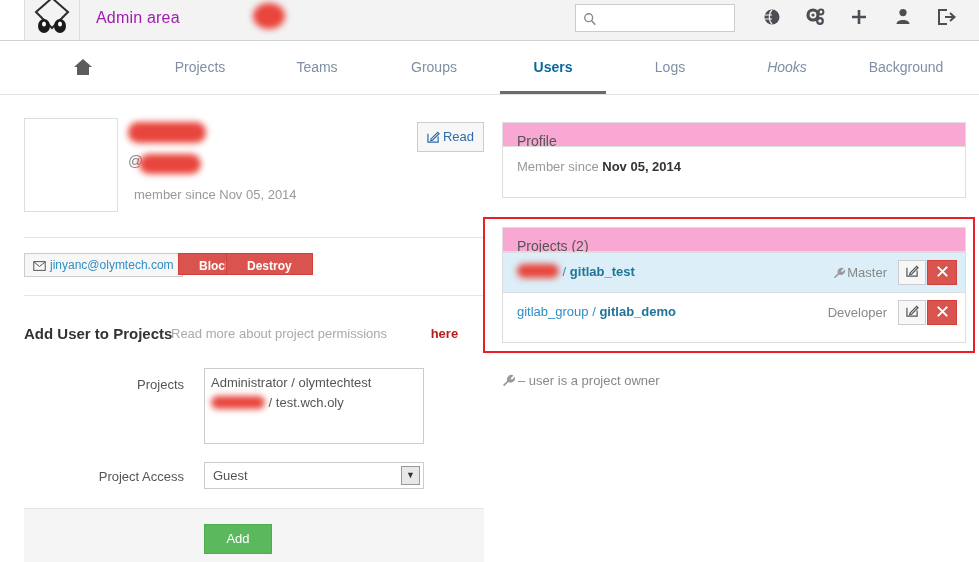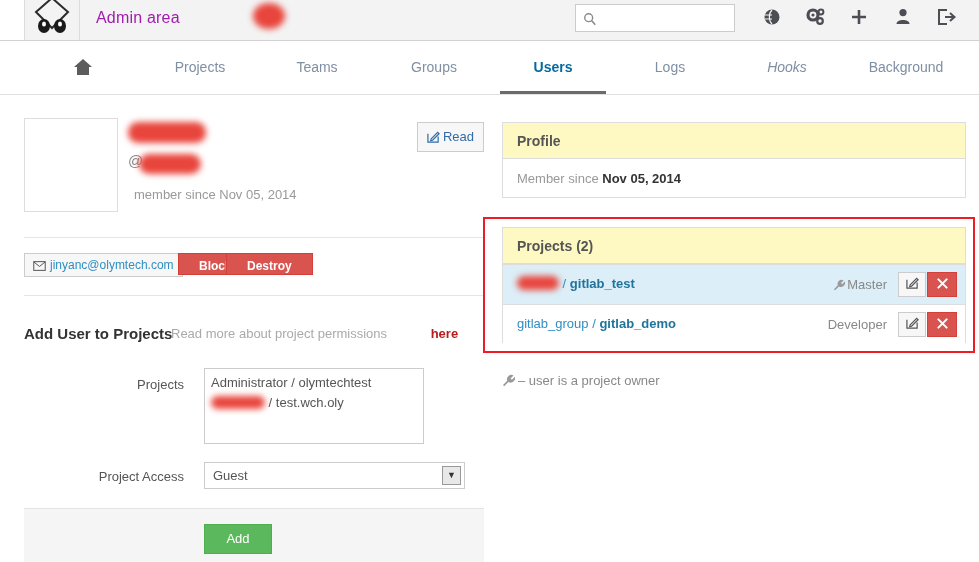--- a/index.html
+++ b/index.html
@@ -144,21 +144,21 @@
   .projects-select {
     position: absolute; left: 204px; top: 368px; width: 220px; height: 76px;
     border: 1px solid #ccc; background: #fff; padding: 4px 6px;
     font-size: 13px; color: #555; line-height: 20px;
   }
   .opt-redact {
     display: inline-block; width: 54px; height: 13px; border-radius: 7px;
     vertical-align: -2px;
   }
   .access-select {
-    position: absolute; left: 204px; top: 462px; width: 261px; height: 27px;
+    position: absolute; left: 204px; top: 462px; width: 220px; height: 27px;
     border: 1px solid #ccc; background: #fff;
     font-size: 13px; color: #555; line-height: 25px; padding-left: 8px;
   }
   .access-caret {
     position: absolute; right: 3px; top: 3px; width: 19px; height: 19px;
     background: #e8e8e8; border: 1px solid #999;
     text-align: center; line-height: 17px; font-size: 9px; color: #333;
   }
   .form-footer {
     position: absolute; left: 24px; top: 508px; width: 460px; height: 54px;
@@ -166,23 +166,23 @@
   }
   .btn-add {
     position: absolute; left: 180px; top: 15px; width: 68px; height: 30px;
     background: #5cb85c; border: 1px solid #4cae4c; color: #fff;
     font-size: 13px; line-height: 28px; text-align: center; cursor: pointer;
   }
 
   
   .panel { position: absolute; border: 1px solid #ddd; background: #fff; }
   .panel-head {
-    background: #fef9c3; border-bottom: 1px solid #ddd;
-    padding: 0 14px; height: 36px; line-height: 36px;
-    font-size: 14px; color: #555; font-weight: bold;
+    background: #f9a8d4; border-bottom: 1px solid #ddd;
+    padding: 0 14px; height: 24px; line-height: 36px;
+    font-size: 14px; color: #555;
   }
   .panel-body { padding: 12px 14px; font-size: 13px; color: #999; }
   .panel-body b { color: #333; }
 
   .panel-profile { left: 502px; top: 122px; width: 464px; height: 76px; }
 
   .redbox {
     position: absolute; left: 483px; top: 217px; width: 492px; height: 136px;
     border: 2px solid #ee1c24; background: transparent;
   }

